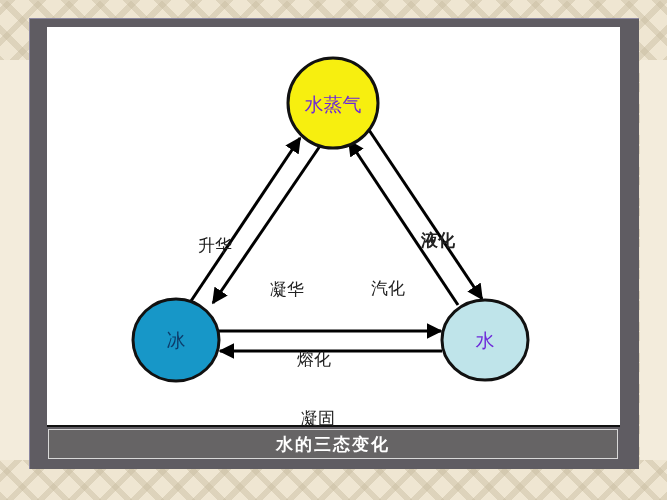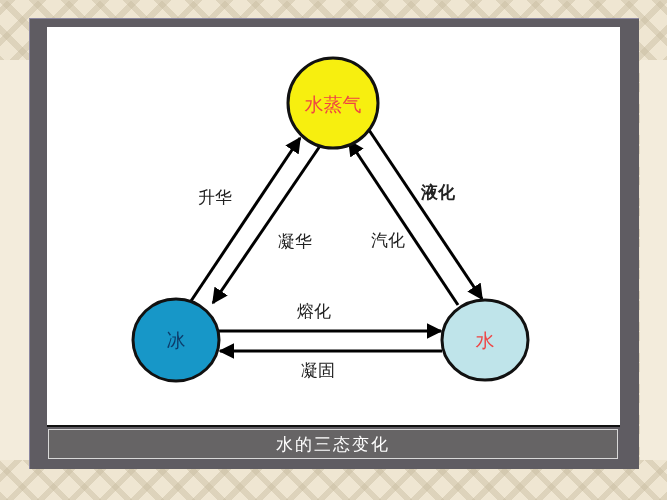--- a/index.html
+++ b/index.html
@@ -26,30 +26,30 @@
     position:absolute; left:47px; top:27px; width:573px; height:398px;
     background:#ffffff;
     border-bottom:2px solid #111;
   }
   .canvas svg { position:absolute; left:0; top:0; }
   .caption {
     position:absolute; left:48px; top:429px; width:570px; height:30px;
     background:#666465;
     border:1px solid #d8d8d8;
     box-sizing:border-box;
-    color:#ffffff; font-weight:normal; font-size:17px;
+    color:#ffffff; font-weight:bold; font-size:17px;
     display:flex; align-items:center; justify-content:center;
     letter-spacing:2px;
   }
   .lbl {
     position:absolute; font-family:"DejaVu Serif", serif; font-size:17px; color:#222;
-    white-space:nowrap; line-height:1;
+    white-space:nowrap; line-height:1;margin-top:48px;
   }
   .node-text {
-    position:absolute; font-family:"DejaVu Serif", serif; color:#ef4444; line-height:1;
+    position:absolute; font-family:"DejaVu Serif", serif; color:#6d28d9; line-height:1;
     white-space:nowrap; transform:translate(-50%,-50%);
   }
 </style>
 </head>
 <body>
 
 <div class="bg-pattern"></div>
 <div class="bg-plain-left"></div>
 <div class="bg-plain-right"></div>
 
@@ -81,20 +81,20 @@
     <ellipse cx="333" cy="103" rx="45" ry="45" fill="#f7ef0f" stroke="#111" stroke-width="3"></ellipse>
     <ellipse cx="176" cy="340" rx="43" ry="41" fill="#1797c8" stroke="#111" stroke-width="3"></ellipse>
     <ellipse cx="485" cy="340" rx="43" ry="40" fill="#bfe4ea" stroke="#111" stroke-width="3"></ellipse>
   </svg>
 
   <div class="node-text" style="left:286px; top:77px; font-size:19px;">水蒸气</div>
   <div class="node-text" style="left:129px; top:313px; font-size:19px; color:#0d3c6a;">冰</div>
   <div class="node-text" style="left:438px; top:313px; font-size:19px;">水</div>
 
   <div class="lbl" style="left:151px; top:162px;">升华</div>
-  <div class="lbl" style="left:231px; top:206px;">凝华</div>
+  <div class="lbl" style="left:223px; top:206px;">凝华</div>
   <div class="lbl" style="left:374px; top:157px;font-weight:bold;">液化</div>
   <div class="lbl" style="left:324px; top:205px;">汽化</div>
   <div class="lbl" style="left:250px; top:276px;">熔化</div>
   <div class="lbl" style="left:254px; top:335px;">凝固</div>
 </div>
 
 <div class="caption">水的三态变化</div>
 
 </body></html>

